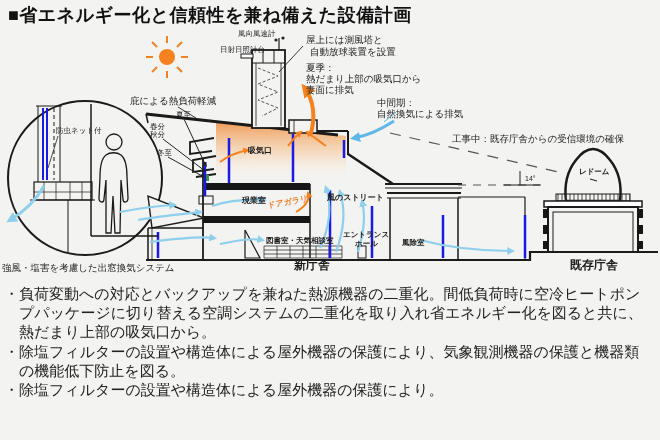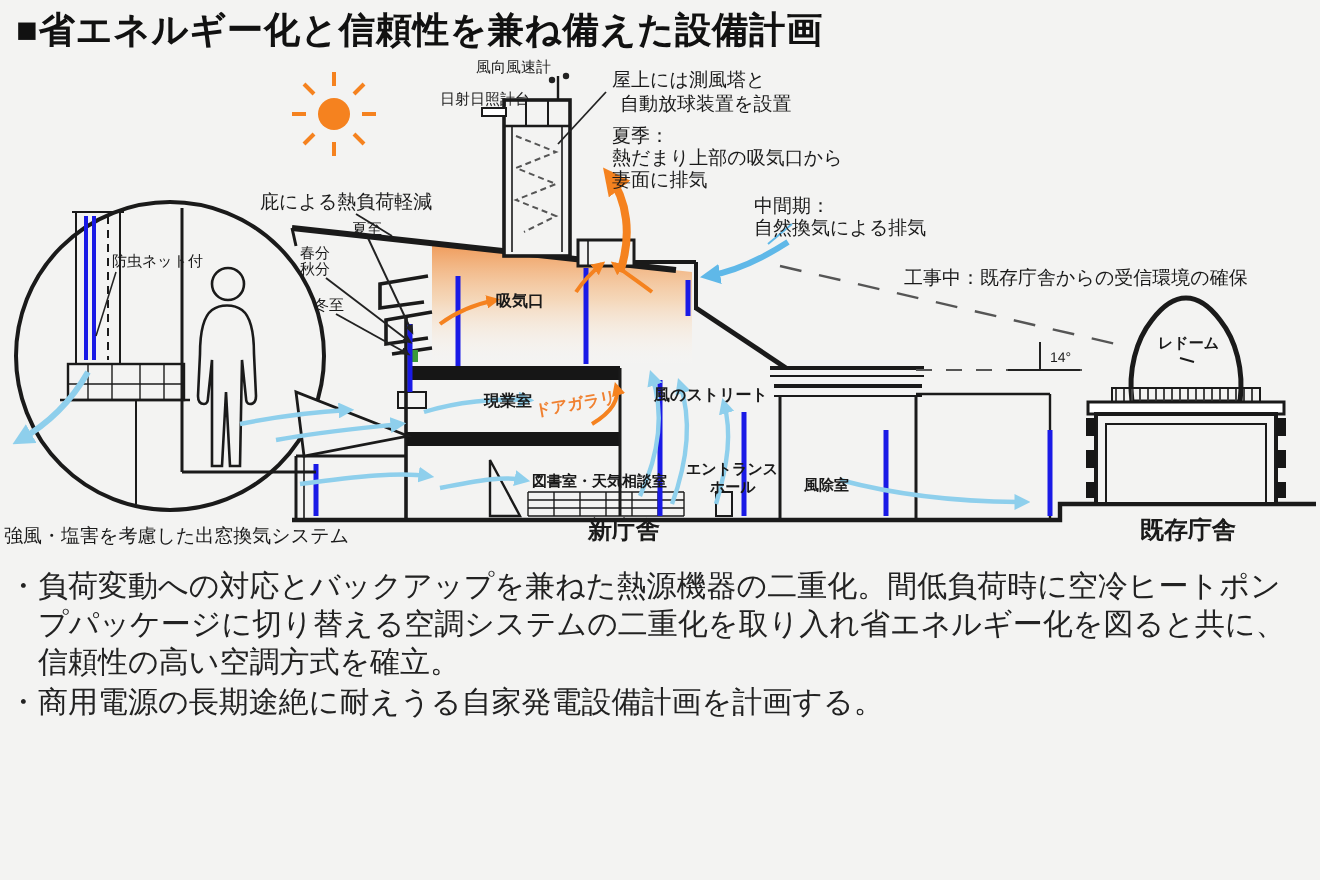--- a/index.html
+++ b/index.html
@@ -288,17 +288,19 @@
       <text style="font-size:7px" x="525" y="181">14°</text>
       <text class="room-s" x="579" y="174">レドーム</text>
       <text class="bldg" x="570" y="269">既存庁舎</text>
       <text class="cap" x="2" y="271">強風・塩害を考慮した出窓換気システム</text>
     </g>
   </svg>
 
   <div class="bullets">
     <p>・負荷変動への対応とバックアップを兼ねた熱源機器の二重化。間低負荷時に空冷ヒートポン
 プパッケージに切り替える空調システムの二重化を取り入れ省エネルギー化を図ると共に、
-信頼性の高い空調方式を確立。</p>
-    <p>・商用電源の長期途絶に耐えうる自家発電設備計画を計画する。</p>
+熱だまり上部の吸気口から。</p>
+    <p>・除塩フィルターの設置や構造体による屋外機器の保護により、気象観測機器の保護と機器類
+の機能低下防止を図る。</p>
+    <p>・除塩フィルターの設置や構造体による屋外機器の保護により。</p>
   </div>
 
 </div>
 
 </body></html>

